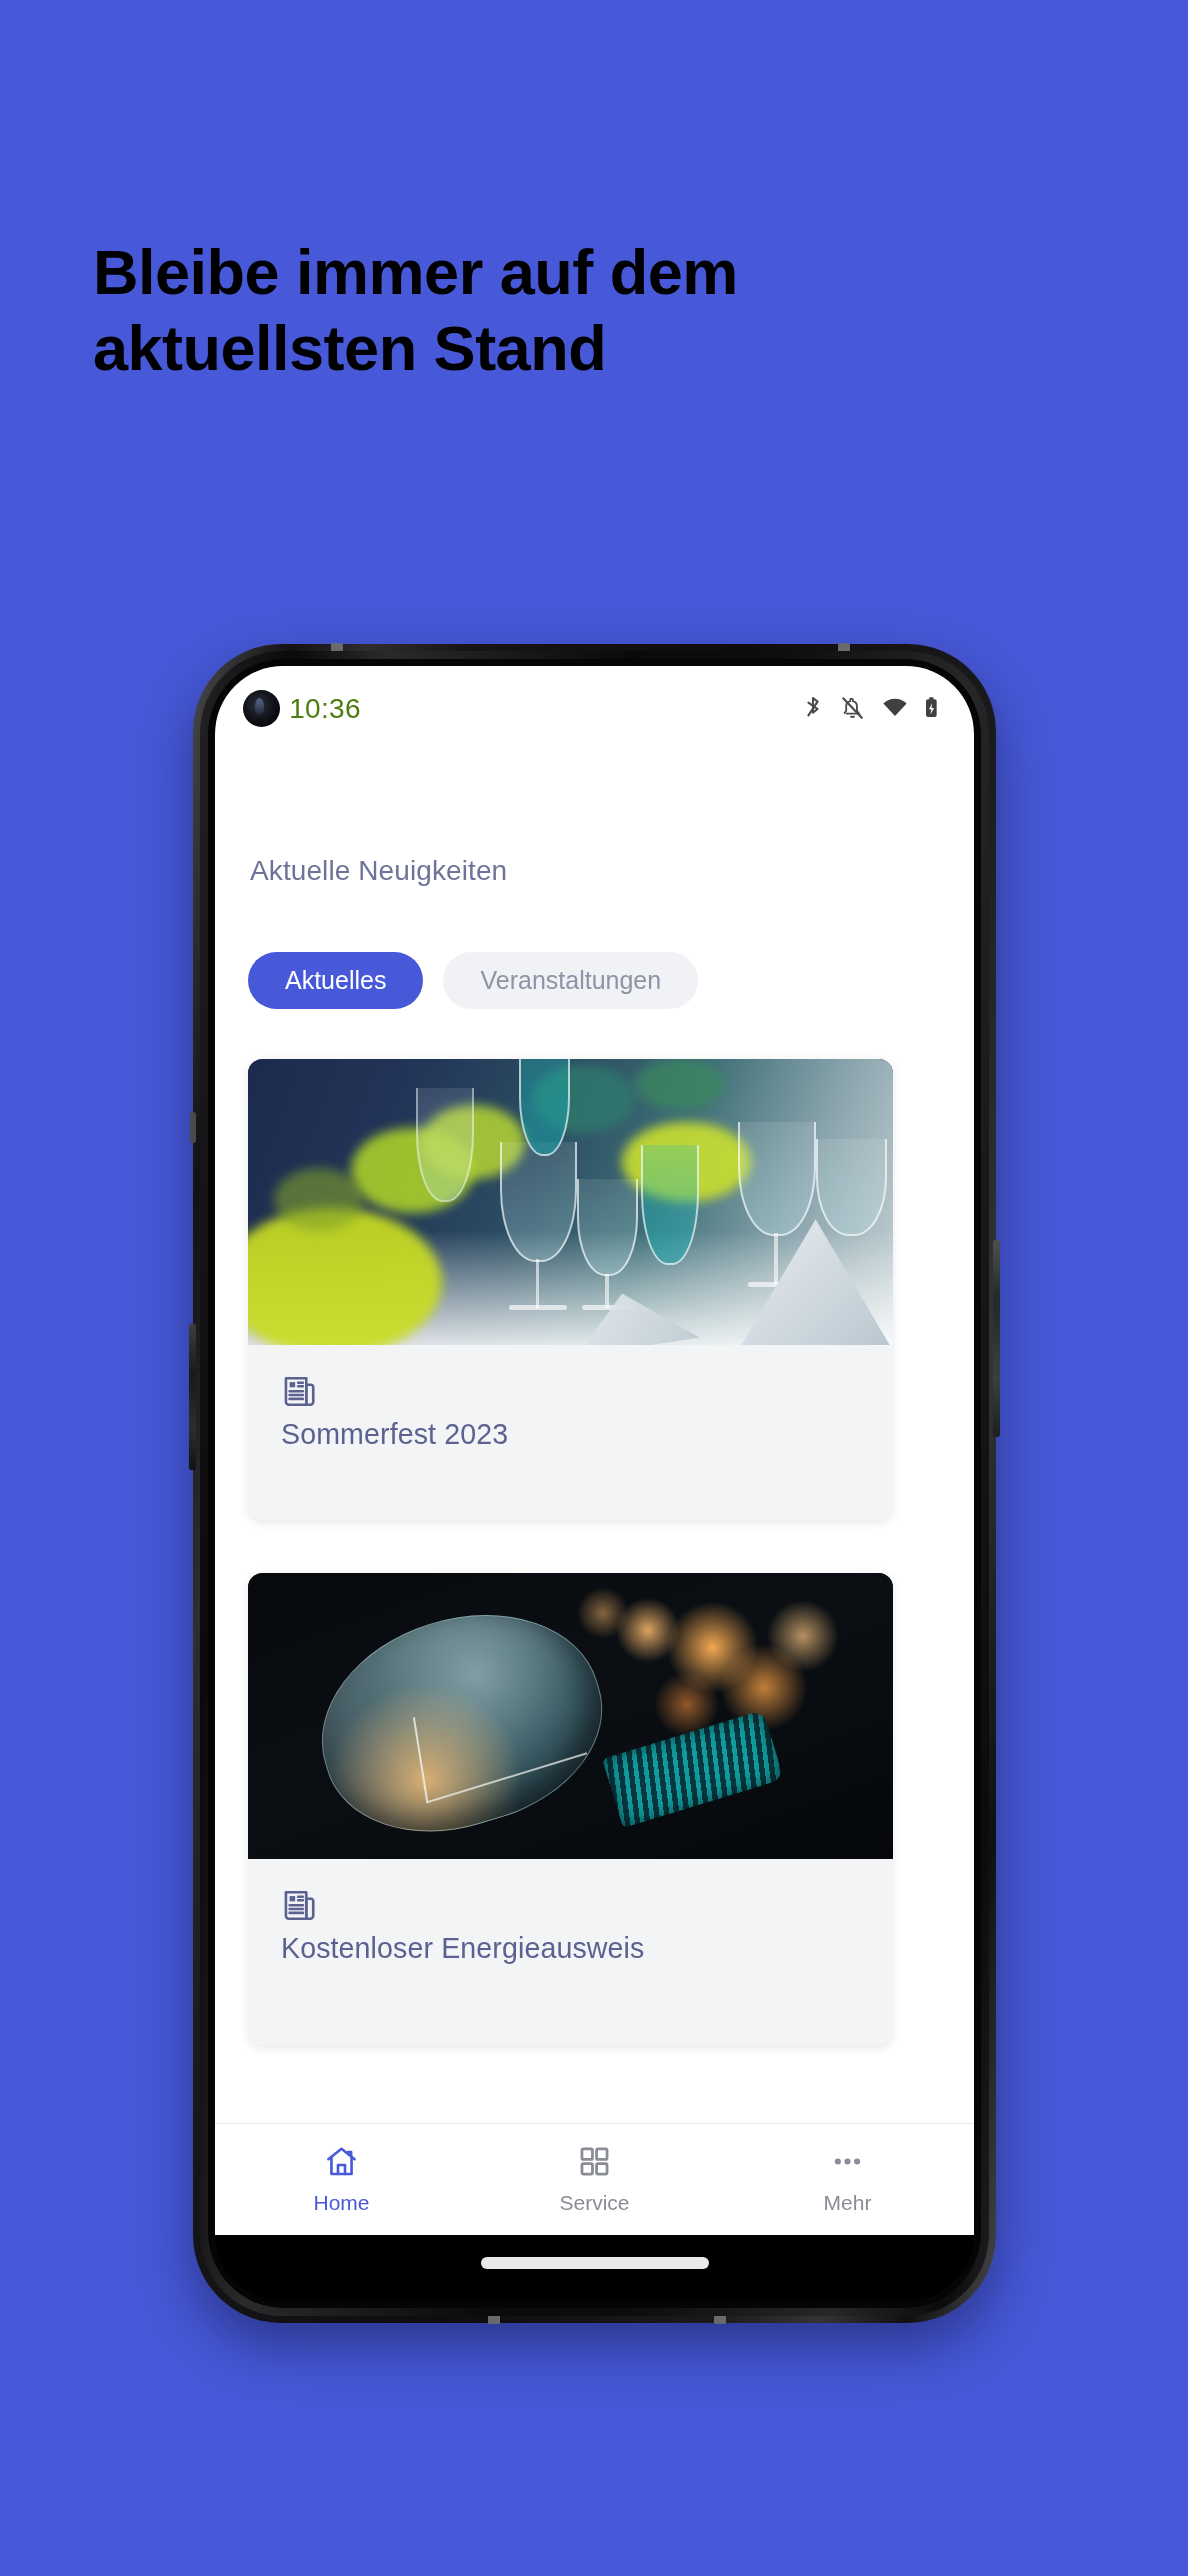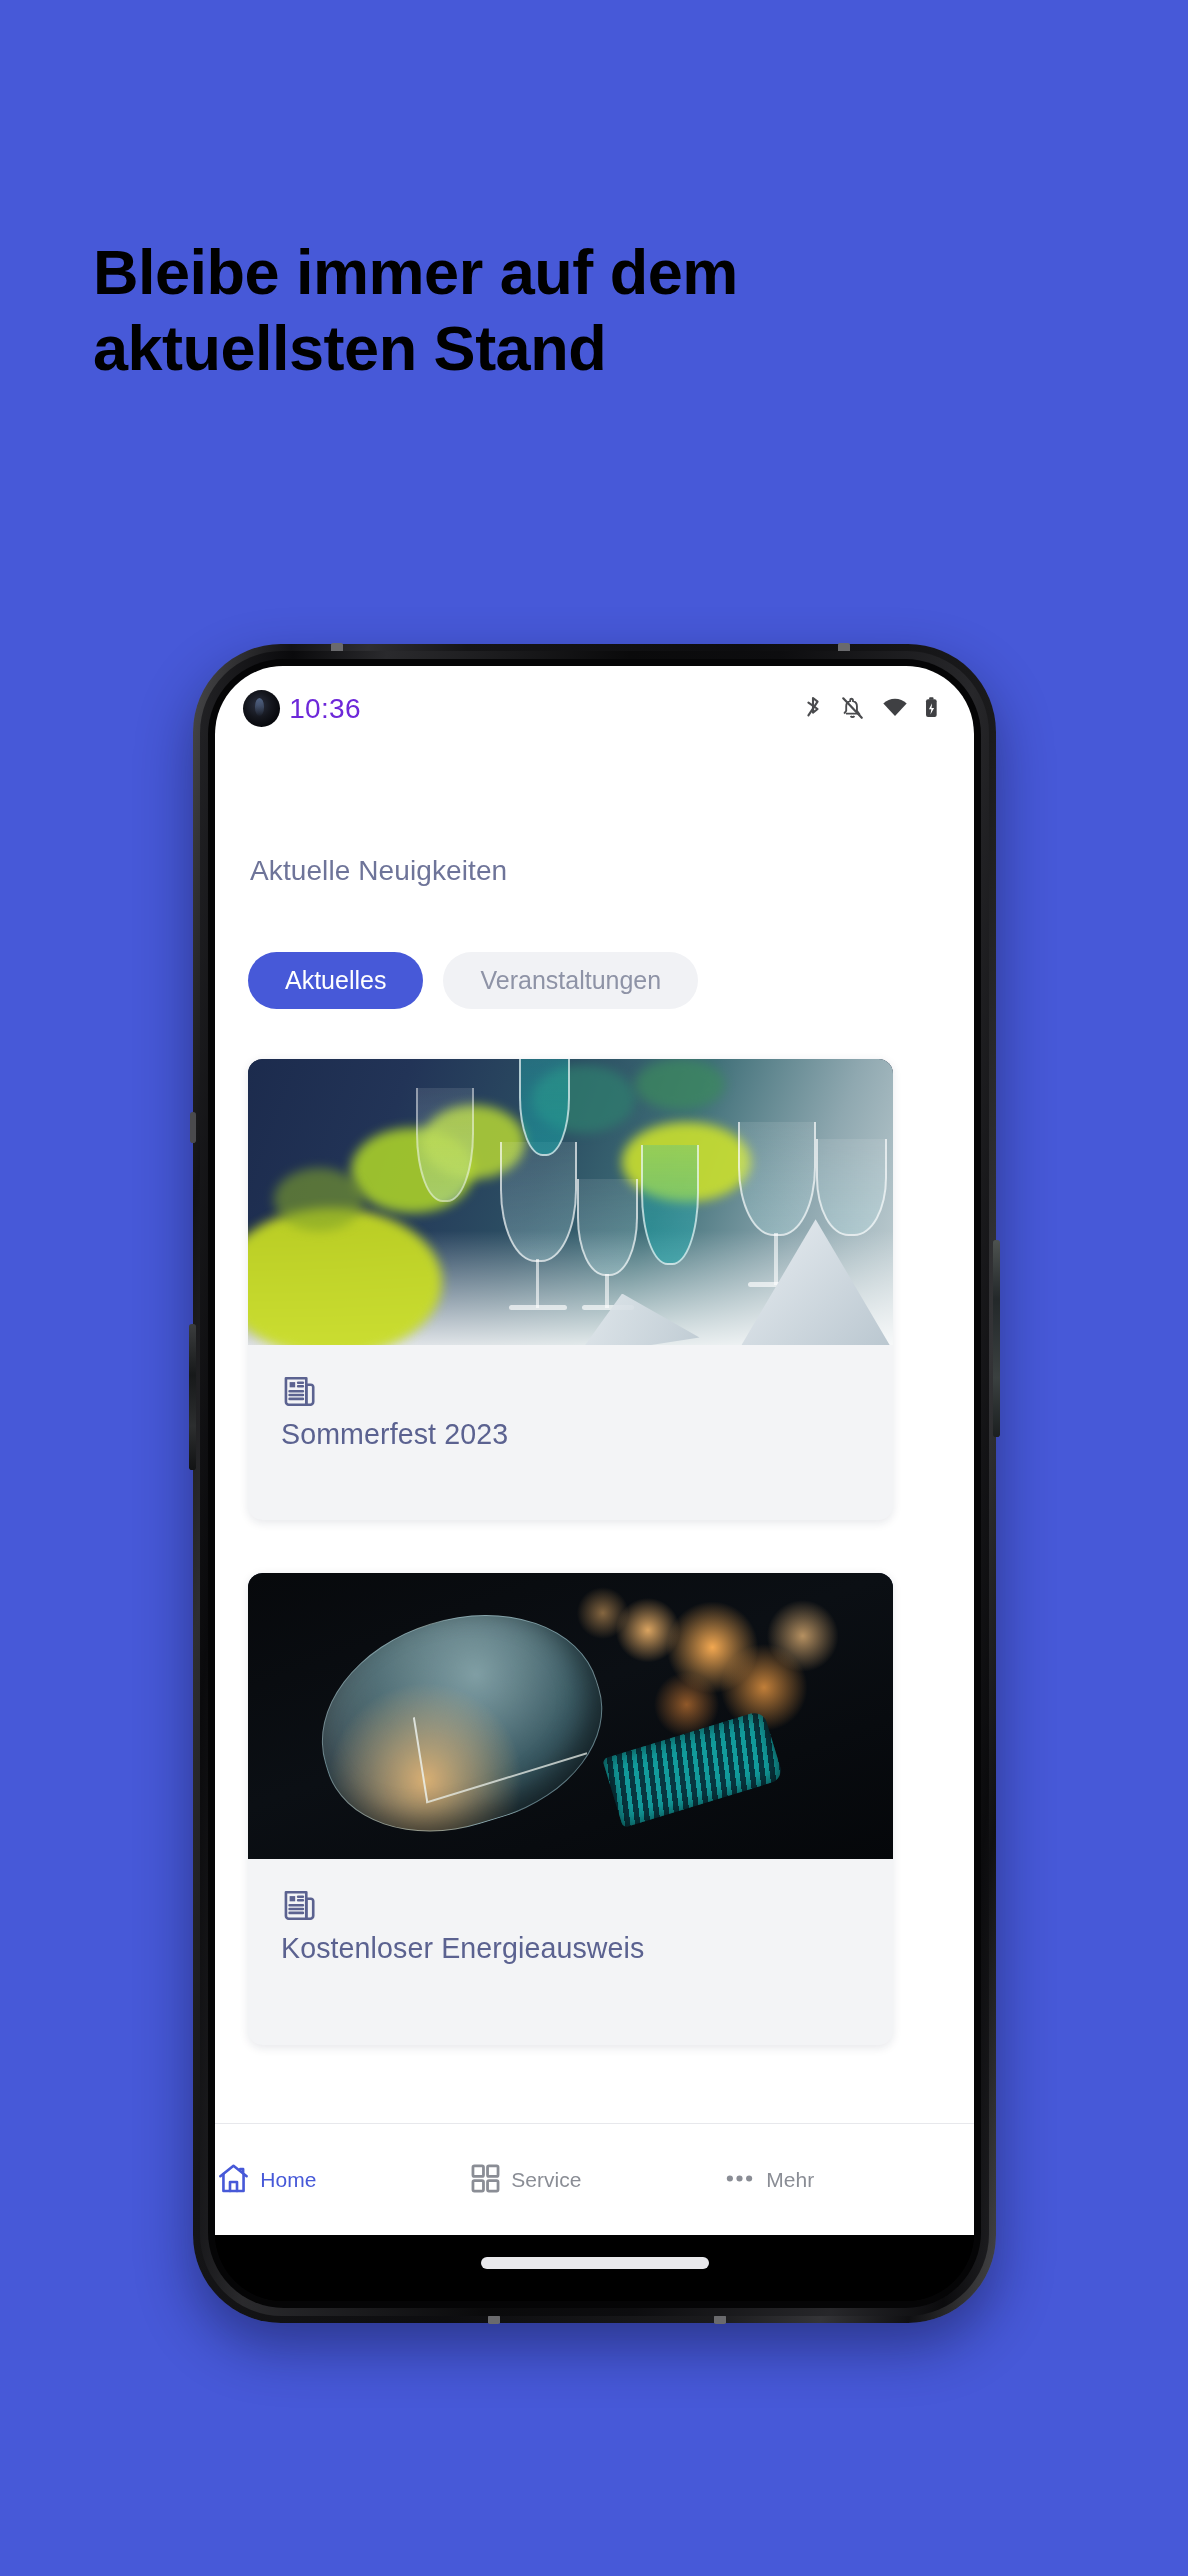--- a/index.html
+++ b/index.html
@@ -86,21 +86,21 @@
   }
   .punch{
     width:37px;height:37px;border-radius:50%;
     background:radial-gradient(circle at 42% 40%,#2b3040 0%,#14161d 42%,#05060a 75%);
     flex:0 0 auto; position:relative;
   }
   .punch::after{
     content:"";position:absolute;left:12px;top:8.3px;width:9.2px;height:17.5px;border-radius:50%;
     background:linear-gradient(180deg,rgba(120,150,200,.55),rgba(40,55,80,.1));
   }
-  .clock{ margin-left:9.2px; font-size:28px; color:#6d28d9; letter-spacing:0.3px; }
+  .clock{ margin-left:9.2px; font-size:28px; color:#4d7c0f; letter-spacing:0.3px; }
   .sysicons{ margin-left:auto; display:flex; align-items:center; gap:15.7px; }
   .sysicons svg{ display:block; }
 
   
   .sec-title{
     position:absolute; left:35px; top:189px;
     font-size:28px; color:#6e7499; letter-spacing:0.1px;
   }
 
   
@@ -173,21 +173,21 @@
     border-left:2.8px solid rgba(235,240,235,.85);
     border-bottom:2.8px solid rgba(235,240,235,.75);
     transform:rotate(-17deg) skewX(-8deg); }
 
   
   .bottomnav{
     position:absolute; left:0; bottom:0; width:100%; height:112px;
     background:#ffffff; border-top:0.9px solid #e7e8ec;
     display:flex; align-items:center;
   }
-  .navitem{ flex:1; display:flex; flex-direction:row; align-items:center; gap:8.3px; }
+  .navitem{ flex:1; display:flex; flex-direction:column; align-items:center; gap:8.3px; }
   .navitem .lbl{ font-size:21px; color:#8a8d95; }
   .navitem.active .lbl{ color:#4759d8; }
 
   
   .gesture-zone{ position:absolute; left:0; bottom:0; width:100%; height:65px; background:#000; }
   .gesture-bar{ position:absolute; left:50%; transform:translateX(-50%); top:21px;
     width:228px; height:12px; border-radius:7.4px; background:#e9e9ec; }
 </style>
 </head>
 <body>

